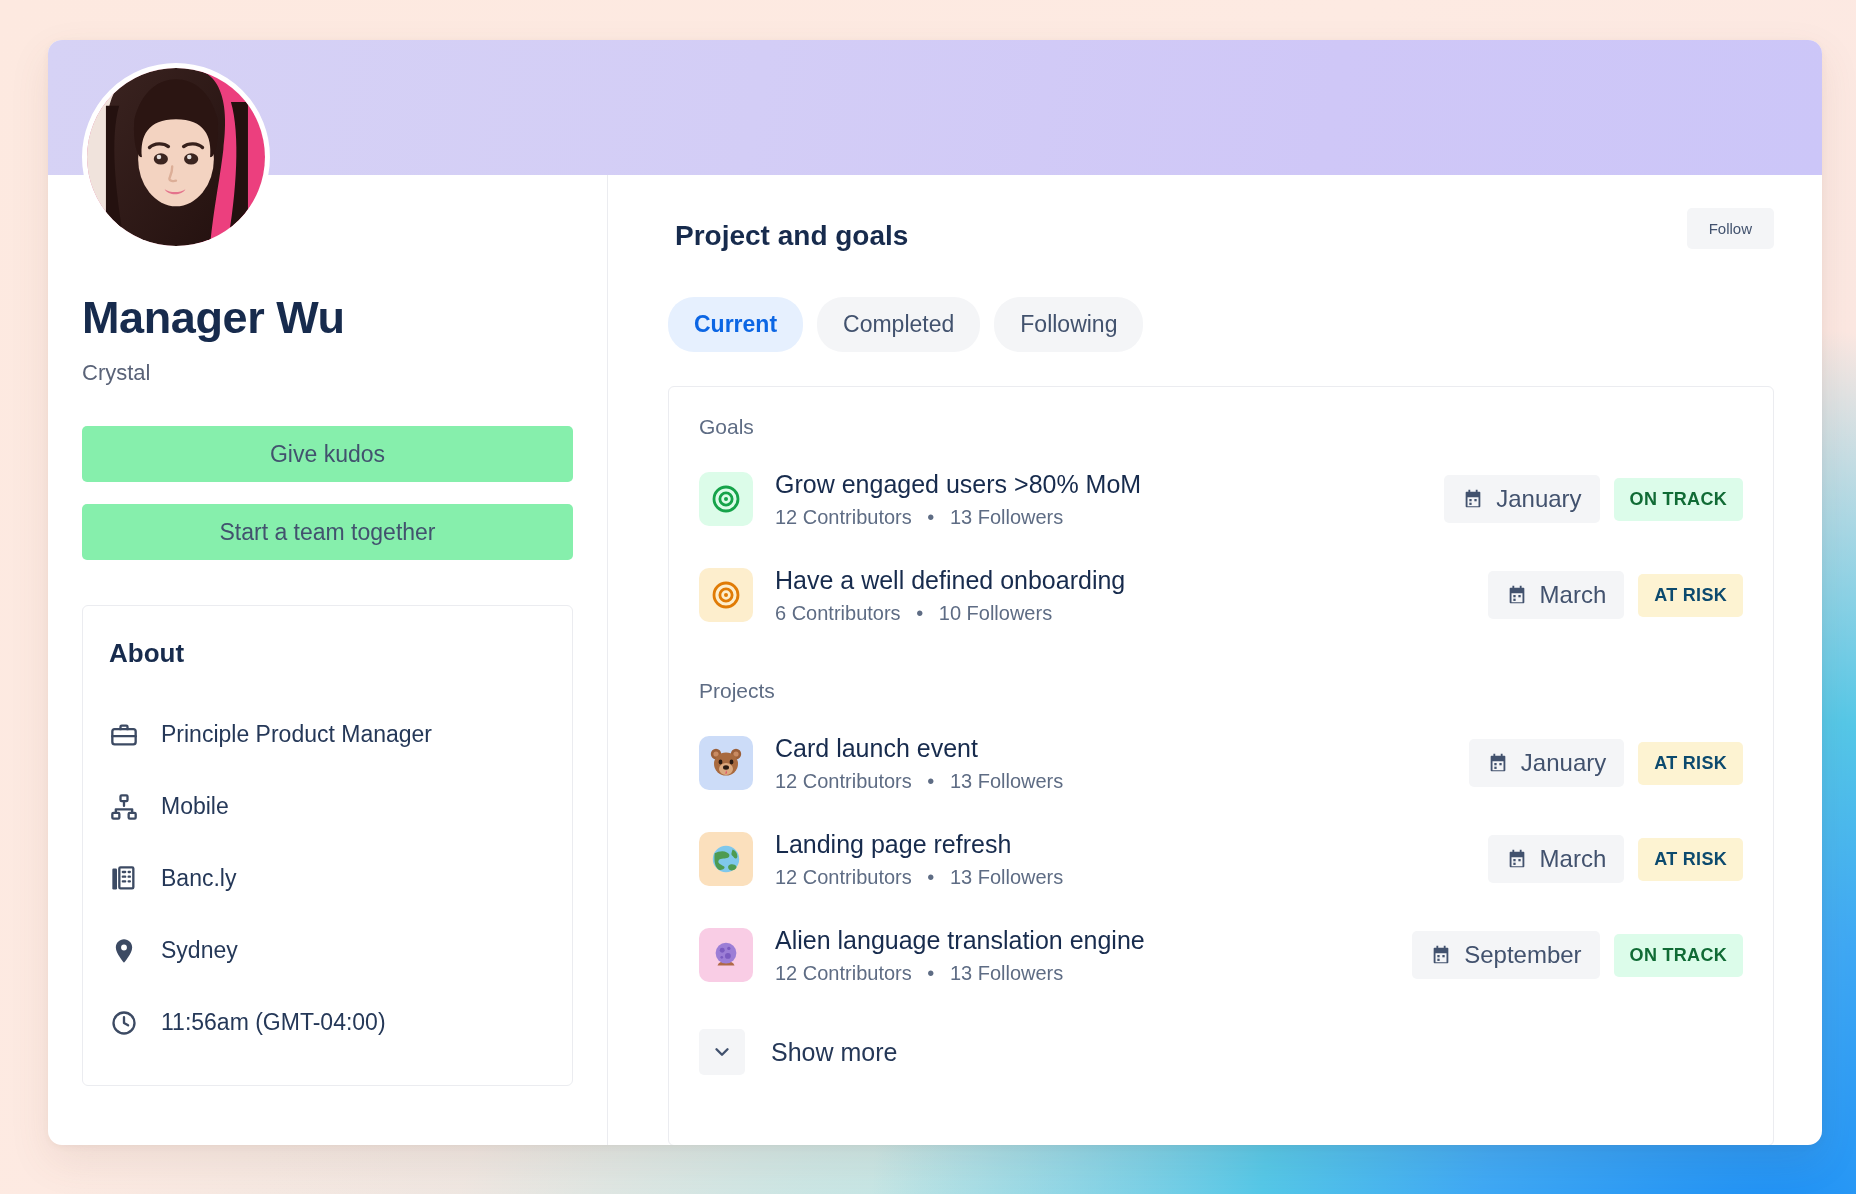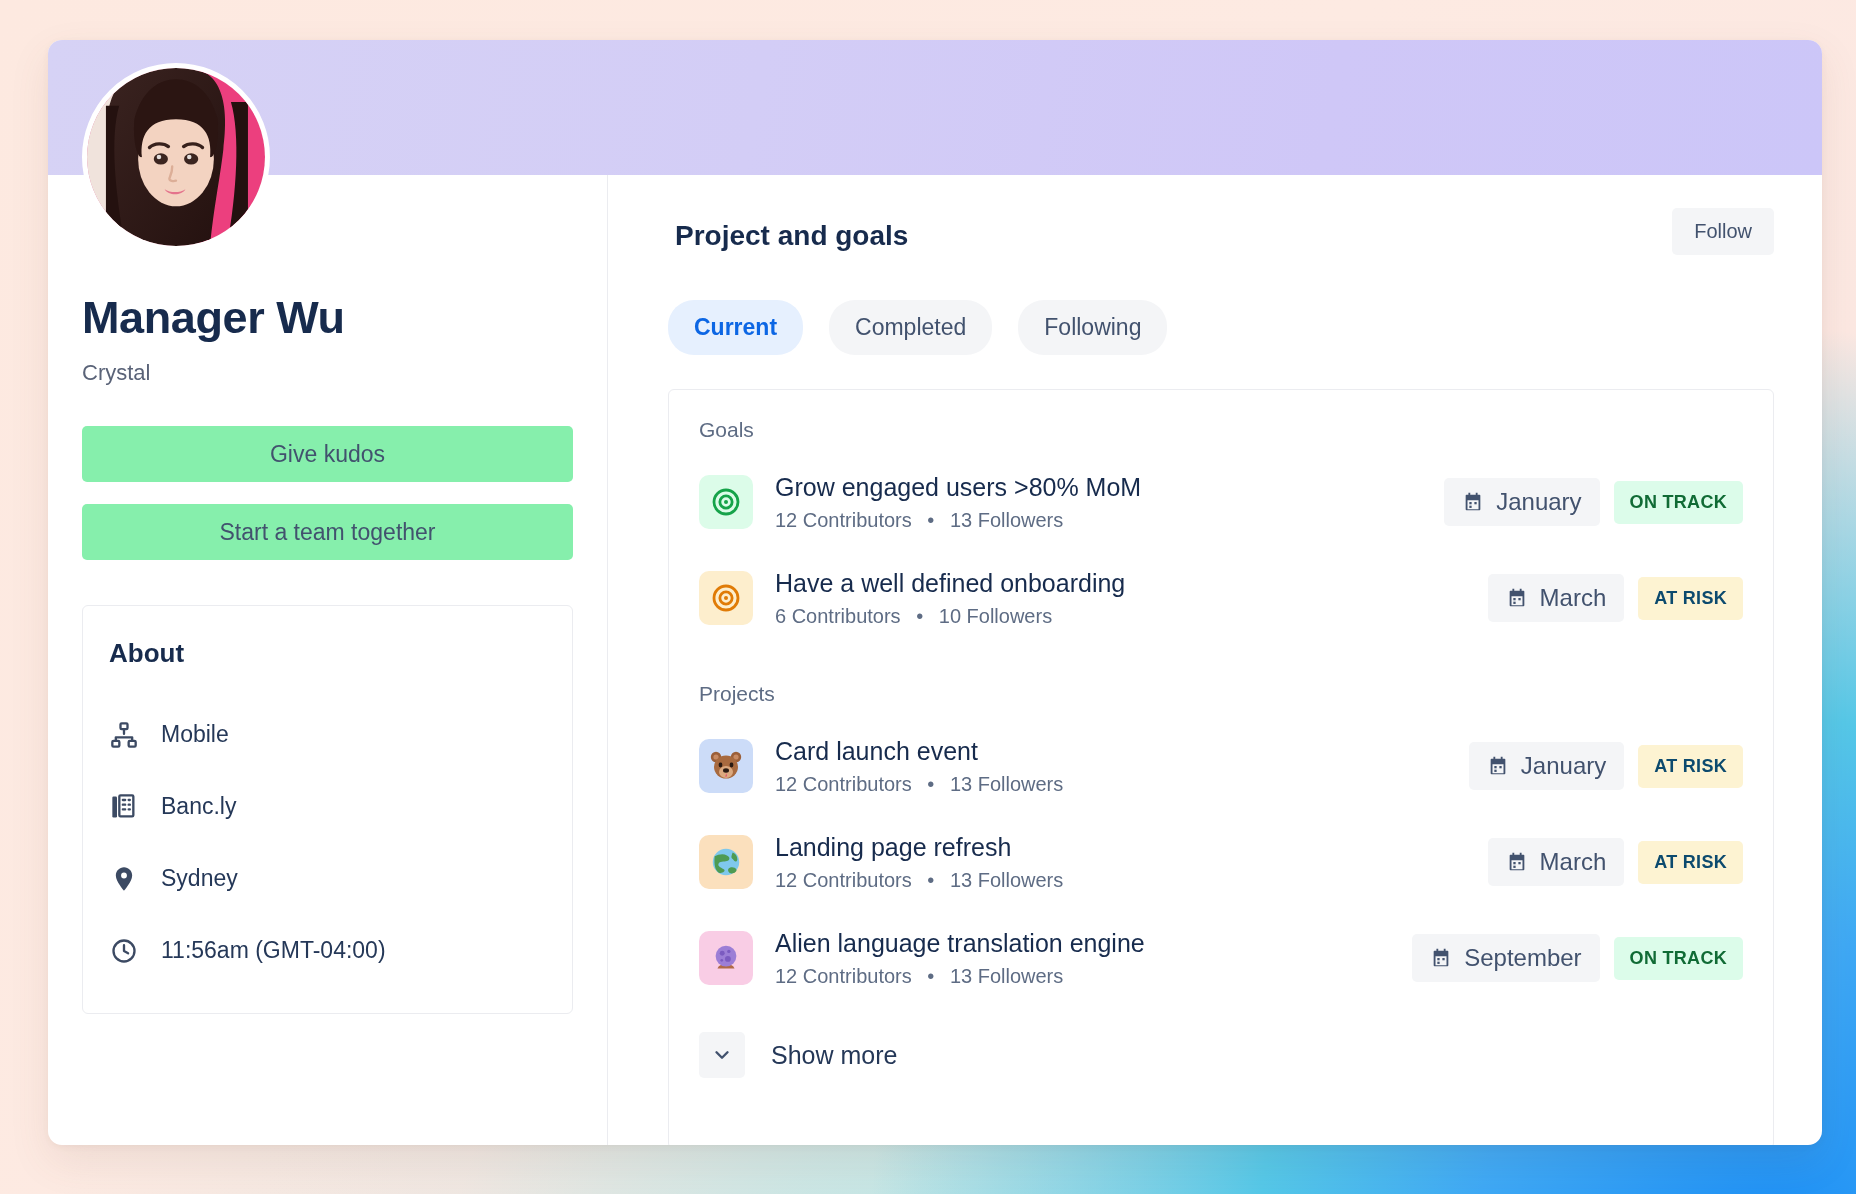--- a/index.html
+++ b/index.html
@@ -153,30 +153,30 @@
     font-size: 28px;
     font-weight: 700;
     color: #172b4d;
   }
 
   .follow-btn {
     background: #f4f5f7;
     border: none;
     border-radius: 5px;
     font-family: inherit;
-    font-size: 20px;
+    font-size: 15px;
     color: #42526e;
     padding: 12px 22px;
     cursor: pointer;
     margin-top: -12px;
   }
 
   .tabs {
     display: flex;
-    gap: 26px;
+    gap: 14px;
     margin-top: 45px;
   }
   .tab {
     border: none;
     border-radius: 26px;
     font-family: inherit;
     font-size: 23px;
     padding: 14px 26px;
     background: #f4f5f7;
     color: #42526e;
@@ -329,20 +329,30 @@
 
       <h1 class="profile-name">Manager Wu</h1>
       <div class="profile-handle">Crystal</div>
 
       <button class="btn-wide first">Give kudos</button>
       <button class="btn-wide">Start a team together</button>
 
       <section class="about-card">
         <div class="about-title">About</div>
 
+        <div class="about-row">
+          <span class="ico">
+            <svg width="28" height="28" viewBox="0 0 24 24" fill="none" stroke="currentColor" stroke-width="2" stroke-linecap="round" stroke-linejoin="round">
+              <rect x="2" y="7" width="20" height="13" rx="2"></rect>
+                <path d="M9 7V5a1 1 0 0 1 1-1h4a1 1 0 0 1 1 1v2"></path>
+                <path d="M2 13h20"></path>
+            </svg>
+          </span>
+          <span class="txt">Principle Product Manager</span>
+        </div>
 
         <div class="about-row">
           <span class="ico">
             <svg width="28" height="28" viewBox="0 0 24 24" fill="none" stroke="currentColor" stroke-width="2" stroke-linecap="round" stroke-linejoin="round">
               <rect x="9" y="2" width="6" height="5" rx="1"></rect>
                 <rect x="2" y="17" width="6" height="5" rx="1"></rect>
                 <rect x="16" y="17" width="6" height="5" rx="1"></rect>
               <path d="M12 7v4M5 17v-3h14v3"></path>
             </svg>
           </span>

